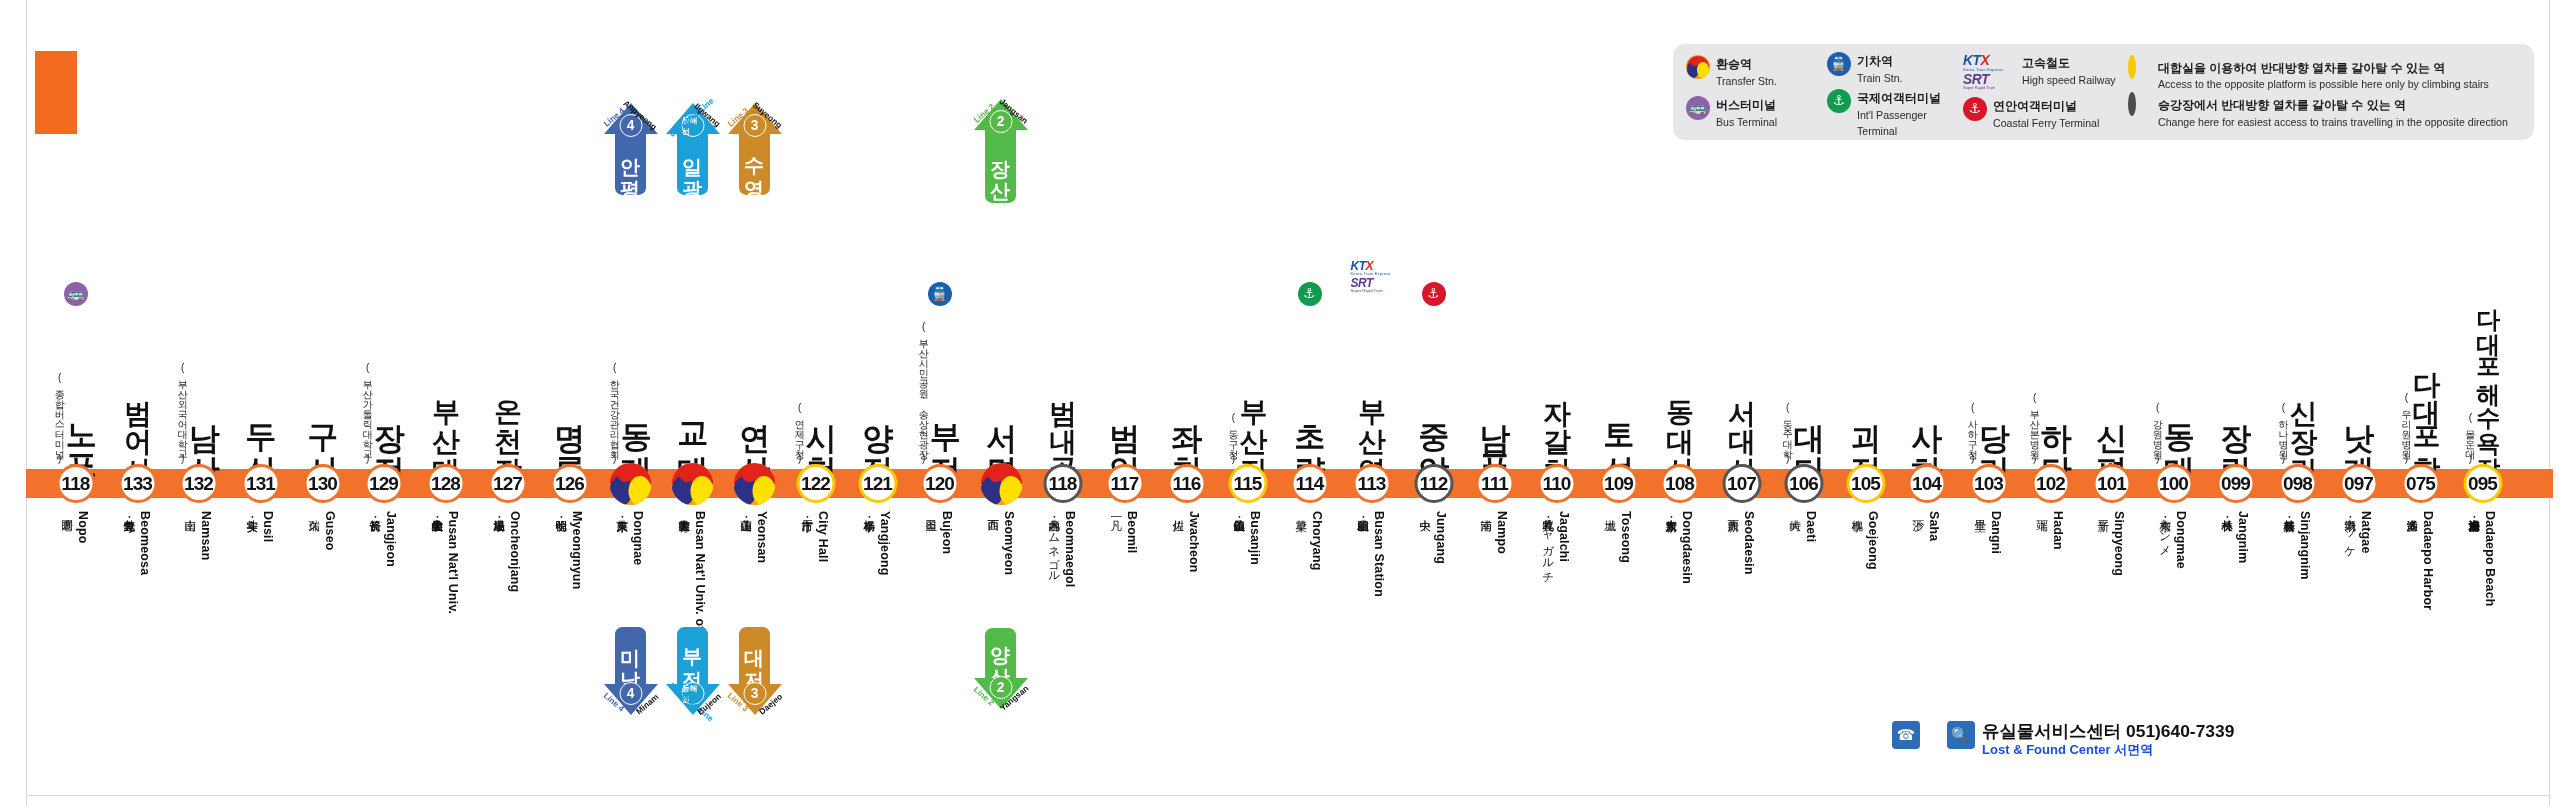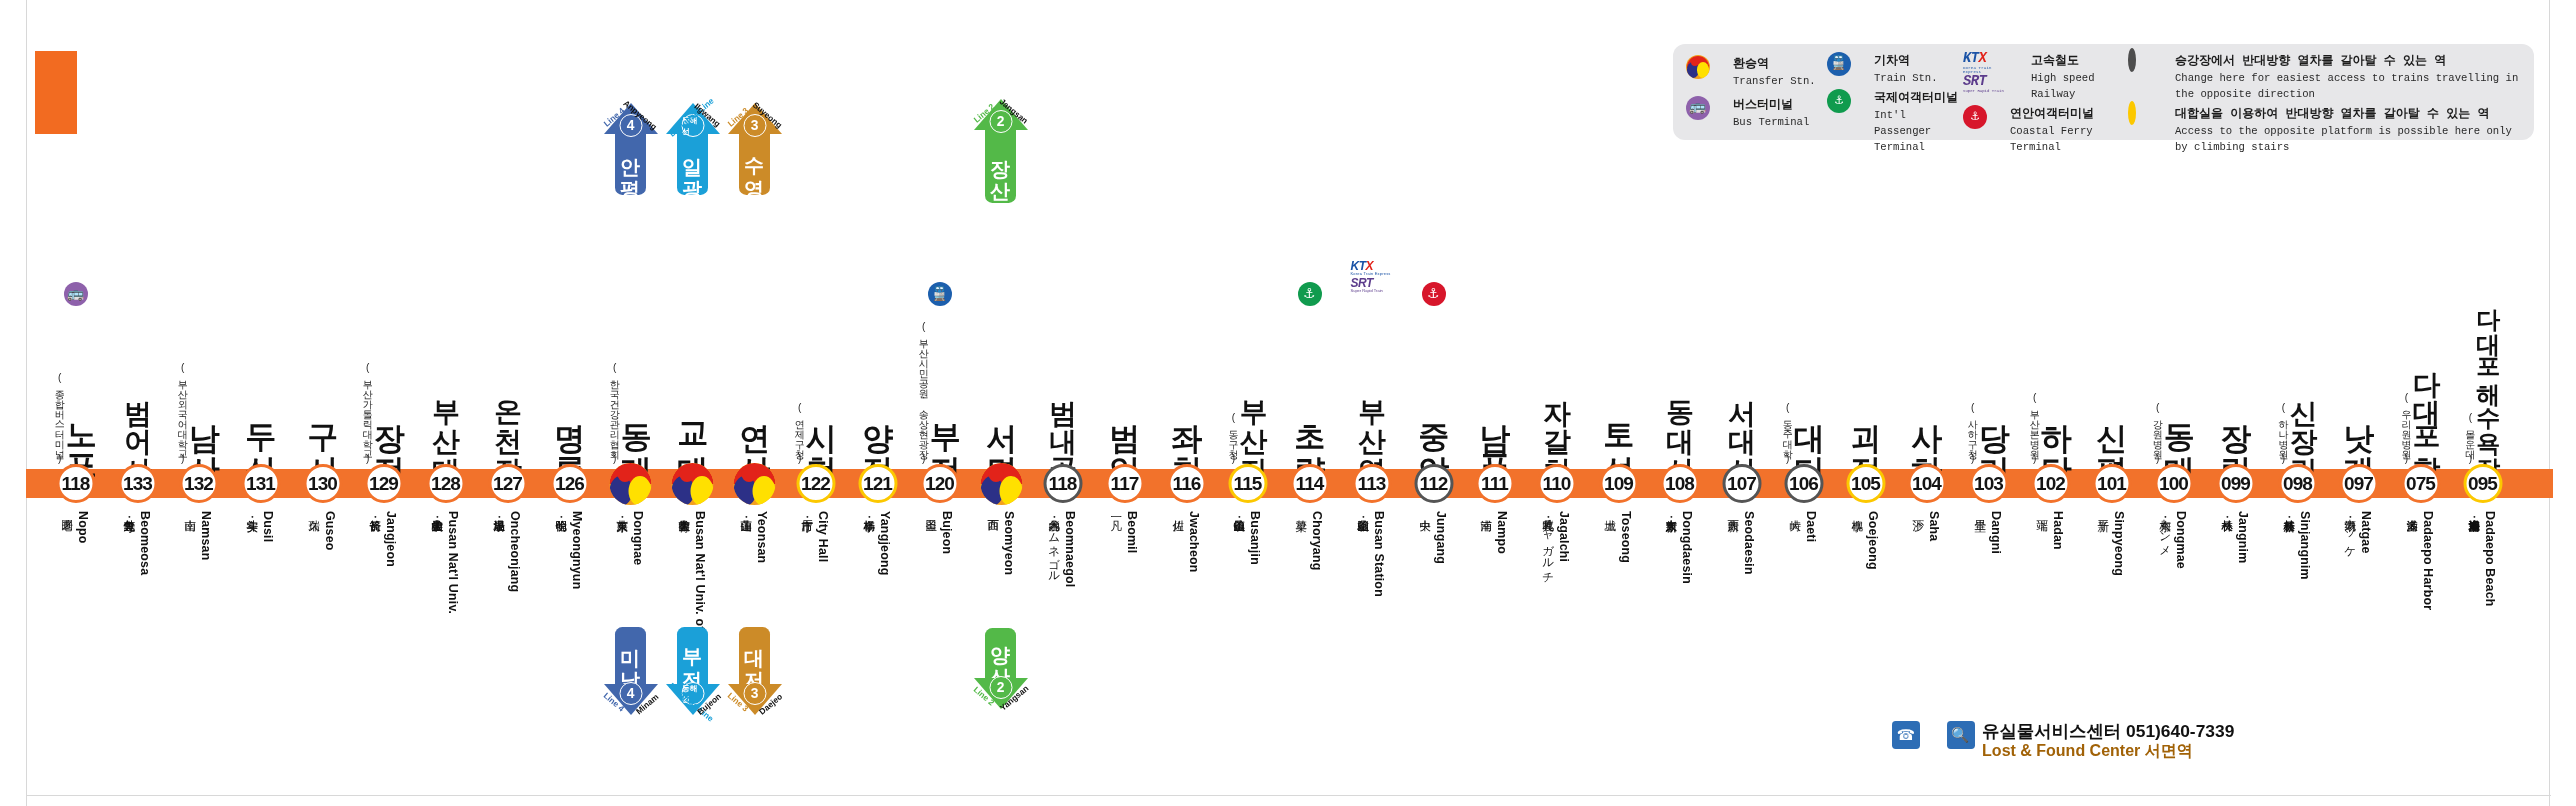--- a/index.html
+++ b/index.html
@@ -35,21 +35,21 @@
     position: absolute; left: 1673px; top: 44px;
     width: 861px; height: 96px;
     background: #e7e7e9; border-radius: 12px;
     display: flex; padding: 8.3px 11px 8.3px 13px;
   }
   .legend-col { display: flex; flex-direction: column; justify-content: space-around; }
   .lg-col1 { width: 141px; }
   .lg-col2 { width: 136px; }
   .lg-col3 { width: 165px; }
   .lg-col4 { flex: 1; }
-  .legend-row { display: flex; align-items: flex-start; gap: 23px; font-family: Liberation Mono, monospace; }
+  .legend-row { display: flex; align-items: flex-start; gap: 6px; }
   .legend-row.r2 { margin-top: 3.7px; }
   .lg-icon { flex: 0 0 auto; width: 24px; height: 24px; position: relative; }
   .lg-txt-ko { font-size: 12px; font-weight: bold; color: #1b1b1b; line-height: 1.15; white-space: nowrap; }
   .lg-txt-en { font-size: 10.6px; color: #2a2a2a; line-height: 1.2; }
   .lg-txt-en.wrap { white-space: normal; max-width: 276px; }
 
   .ic-circ { width: 24px; height: 24px; border-radius: 50%; display:block; }
   .ic-bus { background: #8e61ab; }
   .ic-train { background: #1c5fad; }
   .ic-green { background: #109b4e; }
@@ -162,21 +162,21 @@
   }
   .ar-line-ko, .ar-line-en { position: absolute; font-size: 8.3px; font-weight: bold; white-space: nowrap; }
 
   
   .footer { position: absolute; left: 1892px; top: 721px; display: flex; gap: 27.6px; align-items: flex-start; }
   .f-item { display: flex; gap: 7.3px; align-items: flex-start; }
   .f-icon { width: 27.6px; height: 27.6px; background:#2d6db5; border-radius:3.7px; position:relative; flex:0 0 auto; }
   .f-icon .g { position:absolute; inset:0; display:flex; align-items:center; justify-content:center; color:#fff; font-size:14.7px;}
   .f-ko { font-size: 17.4px; font-weight: bold; color:#111; white-space: nowrap; line-height:1.15;}
   .f-sub1 { font-size: 9.6px; color:#1a1a1a; line-height:1.25; }
-  .f-en { font-size: 16px; color:#a16207; font-weight:600; }
+  .f-en { font-size: 13px; color:#1d4ed8; font-weight:600; }
   .edge-l { position:absolute; left:26px; top:0; width:0.9px; height:806px; background:#d8d8d8;}
   .edge-r { position:absolute; left:2549px; top:0; width:0.9px; height:806px; background:#d8d8d8;}
   .edge-b { position:absolute; left:26px; top:795px; width:2525px; height:0.9px; background:#d8d8d8;}
 </style>
 </head>
 <body>
 
 <div id="root">
 
   <div class="edge-l"></div>
@@ -256,32 +256,32 @@
             <span class="ic-glyph">⚓</span>
         </span>
         <span>
           <span class="lg-txt-ko">연안여객터미널</span><br>
           <span class="lg-txt-en">Coastal Ferry Terminal</span>
         </span>
       </div>
     </div>
 
     <div class="legend-col lg-col4">
+      <div class="legend-row r2">
+        <span class="lg-icon"><span class="ring-yellow"></span></span>
+        <span>
+          <span class="lg-txt-ko">대합실을 이용하여 반대방향 열차를 갈아탈 수 있는 역</span><br>
+          <span class="lg-txt-en">Access to the opposite platform is possible here only by climbing stairs</span>
+        </span>
+      </div>
       <div class="legend-row">
         <span class="lg-icon"><span class="ring-gray"></span></span>
         <span>
           <span class="lg-txt-ko">승강장에서 반대방향 열차를 갈아탈 수 있는 역</span><br>
           <span class="lg-txt-en wrap">Change here for easiest access to trains travelling in the opposite direction</span>
-        </span>
-      </div>
-      <div class="legend-row r2">
-        <span class="lg-icon"><span class="ring-yellow"></span></span>
-        <span>
-          <span class="lg-txt-ko">대합실을 이용하여 반대방향 열차를 갈아탈 수 있는 역</span><br>
-          <span class="lg-txt-en">Access to the opposite platform is possible here only by climbing stairs</span>
         </span>
       </div>
     </div>
   </div>
 
   <div id="line-band">
       <div class="station" style="left: 24px;">
         <span class="facil" style="bottom:163px">
           <span class="fi">
             <span class="ic-circ ic-bus"></span>

